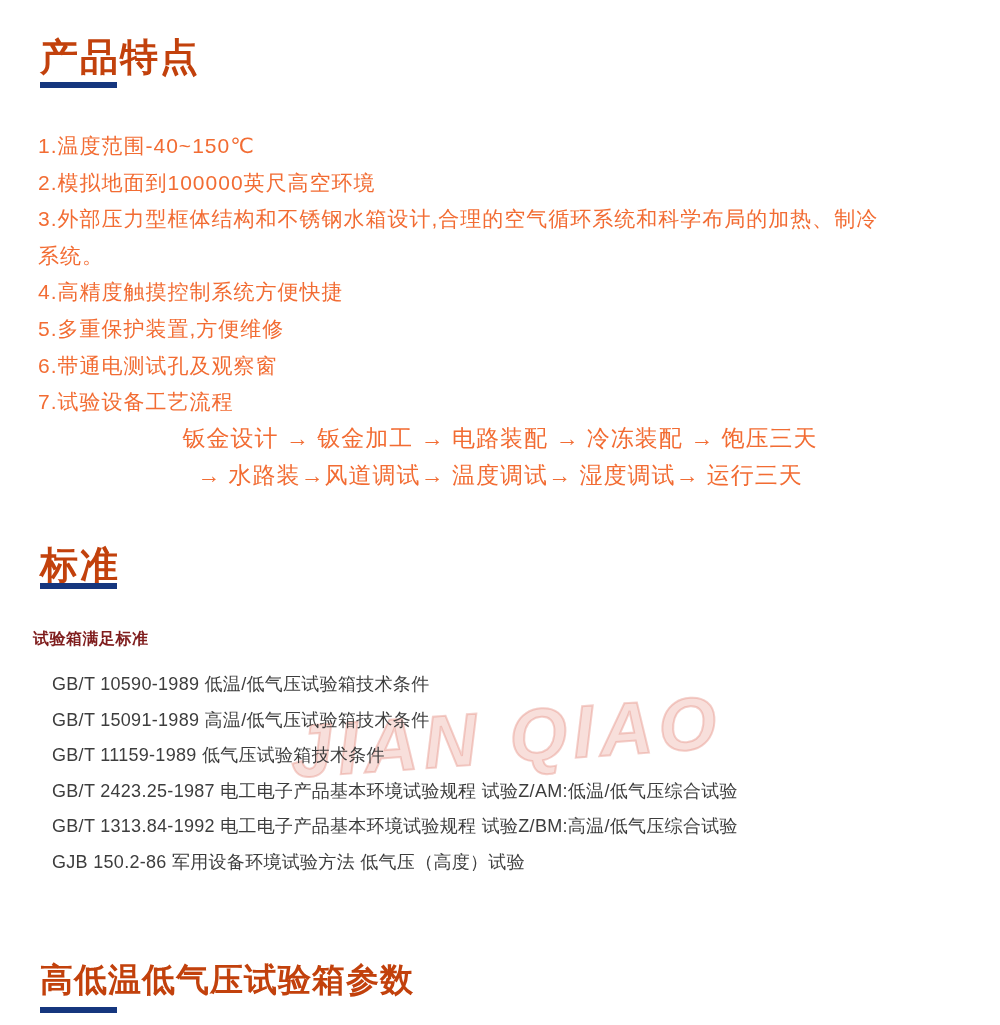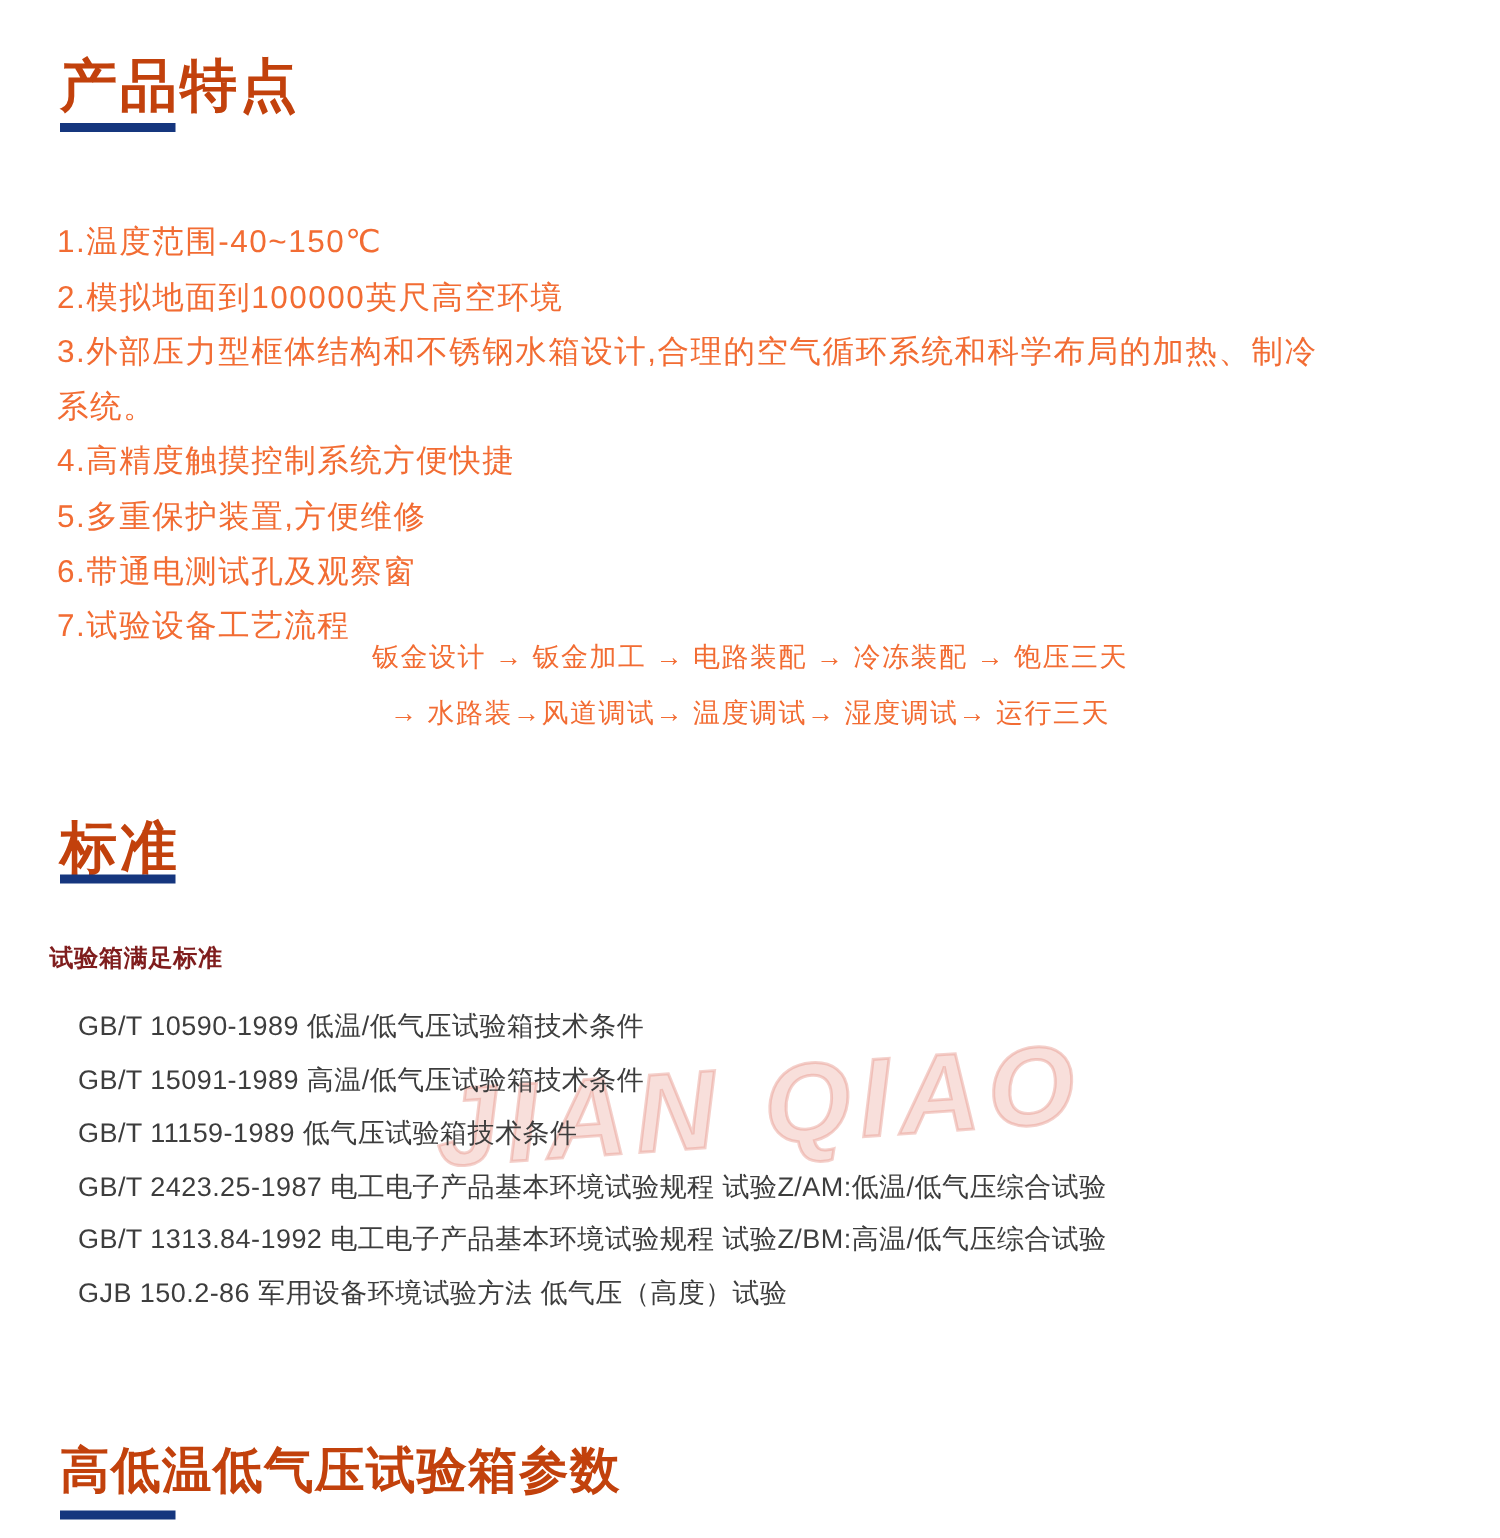--- a/index.html
+++ b/index.html
@@ -32,29 +32,28 @@
   .feature-block {
     position: absolute;
     left: 38px;
     top: 128px;
     width: 852px;
     font-size: 21px;
     line-height: 36.6px;
     letter-spacing: 1px;
     color: #f26c33;
     z-index: 2;
-    margin-top: 16px;
   }
   .flow-block {
     position: absolute;
     left: 38px;
     top: 420px;
     width: 924px;
     text-align: center;
-    font-size: 18px;
+    font-size: 23px;
     line-height: 36.6px;
     letter-spacing: 1px;
     color: #f26c33;
     z-index: 2;
   }
   .standards-subtitle {
     position: absolute;
     left: 33px;
     top: 629px;
     font-size: 16px;

